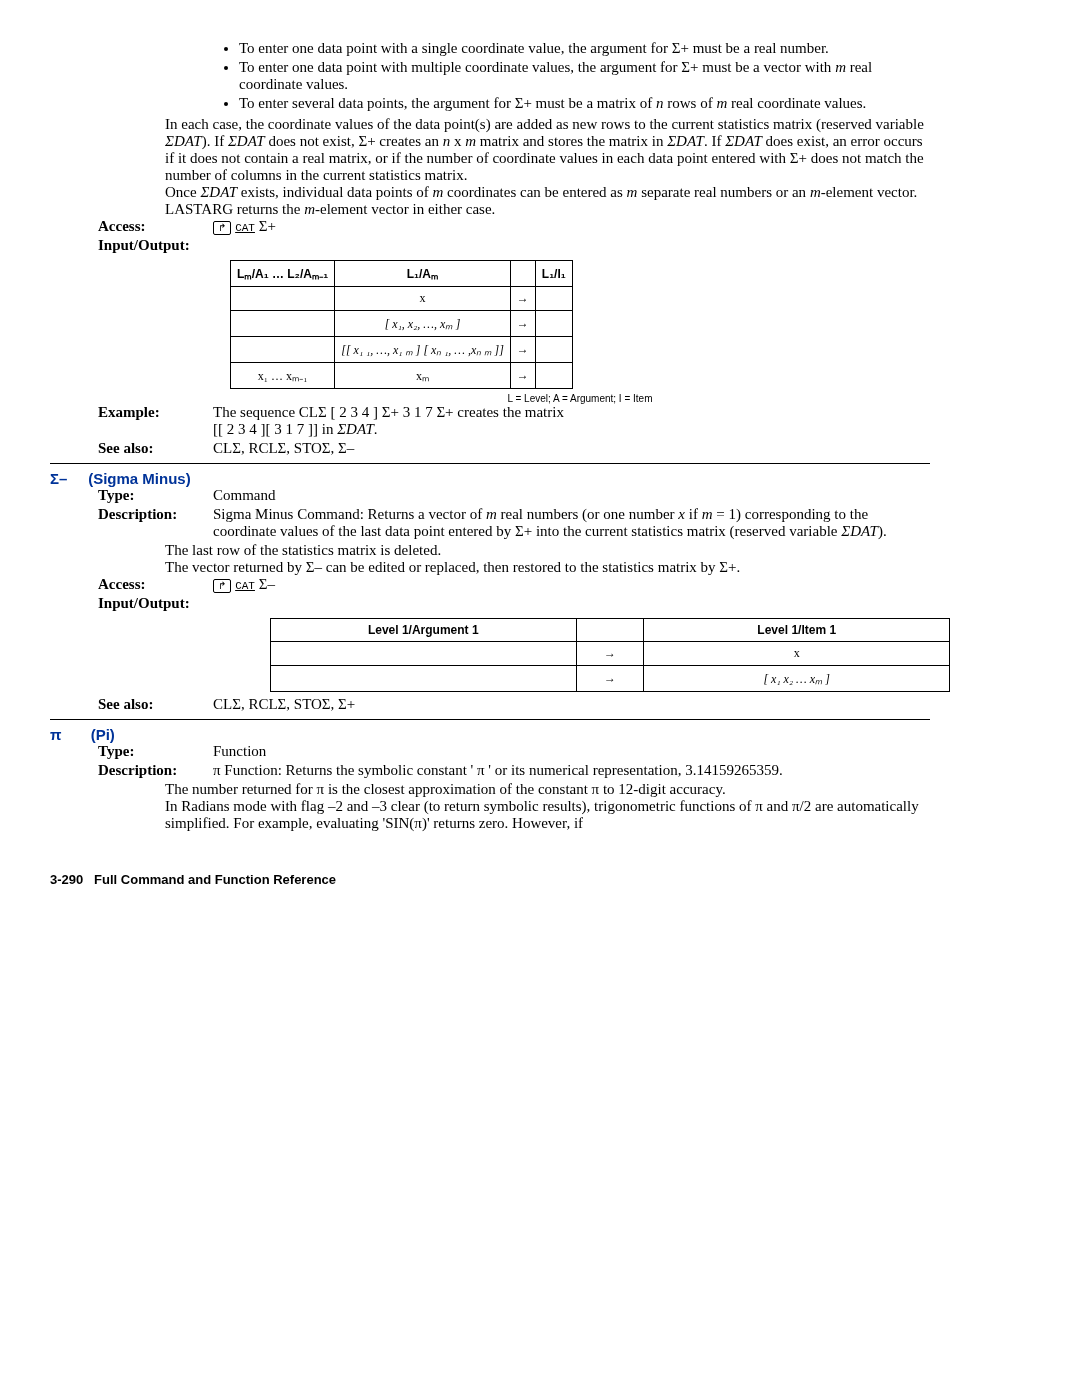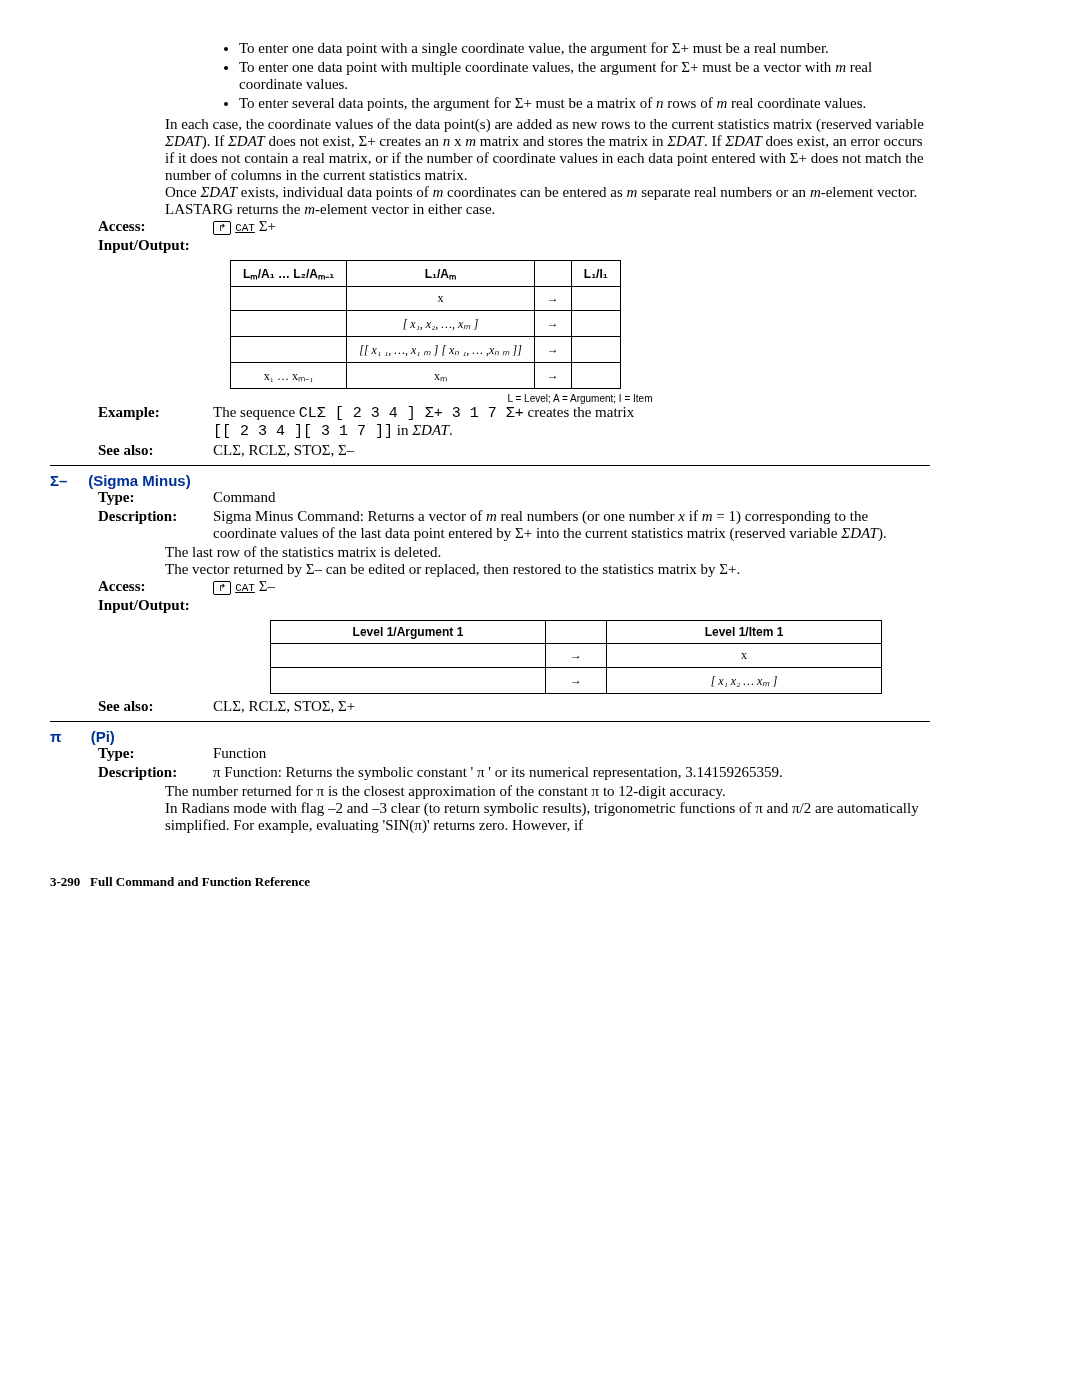--- a/index.html
+++ b/index.html
@@ -50,55 +50,55 @@
     font-size: 11px;
     text-decoration: underline;
     vertical-align: middle;
   }
   table.io {
     border-collapse: collapse;
     margin: 6px 0 4px 0;
   }
   table.io td, table.io th {
     border: 1px solid #000;
-    padding: 4px 12px;
+    padding: 4px 6px;
     font-size: 12px;
     text-align: center;
     margin-top: 28px;
   }
   table.io th {
     font-weight: bold;
     font-family: Arial, sans-serif;
     font-size: 12px;
   }
   .caption {
     font-family: Arial, sans-serif;
     font-size: 10px;
     text-align: center;
     margin-top: 2px;
   }
   .mono {
-    font-family: Liberation Mono, monospace;
+    font-family: Liberation Serif, serif;
   }
   .section-title {
     font-weight: bold;
     color: #003399;
     font-family: Arial, sans-serif;
     font-size: 15px;
   }
   .section-sub {
     color: #003399;
     font-family: Arial, sans-serif;
     font-weight: bold;
   }
   .italic {
     font-style: italic;
   }
   .footer {
-    font-family: Liberation Serif, serif;
+    font-family: Liberation Sans, sans-serif;
     font-weight: bold;
     font-size: 13px;
     margin-top: 40px;
   }
   hr.thin {
     border: none;
     border-top: 1px solid #000;
     margin: 6px 0;
   }
 </style>
@@ -206,21 +206,21 @@
     <span class="cat-label">CAT</span>
     <span>Σ–</span>
   </div>
 </div>
 
 <div class="row">
   <div class="label">Input/Output:</div>
 </div>
 
 <div style="margin-left:220px">
-  <table class="io" style="width:612px">
+  <table class="io" style="width:680px">
     <tbody>
         <tr>
       <th style="width:45%">Level 1/Argument 1</th>
       <th style="width:10%"></th>
       <th style="width:45%">Level 1/Item 1</th>
     </tr>
     <tr>
       <td></td>
       <td>→</td>
       <td>x</td>

